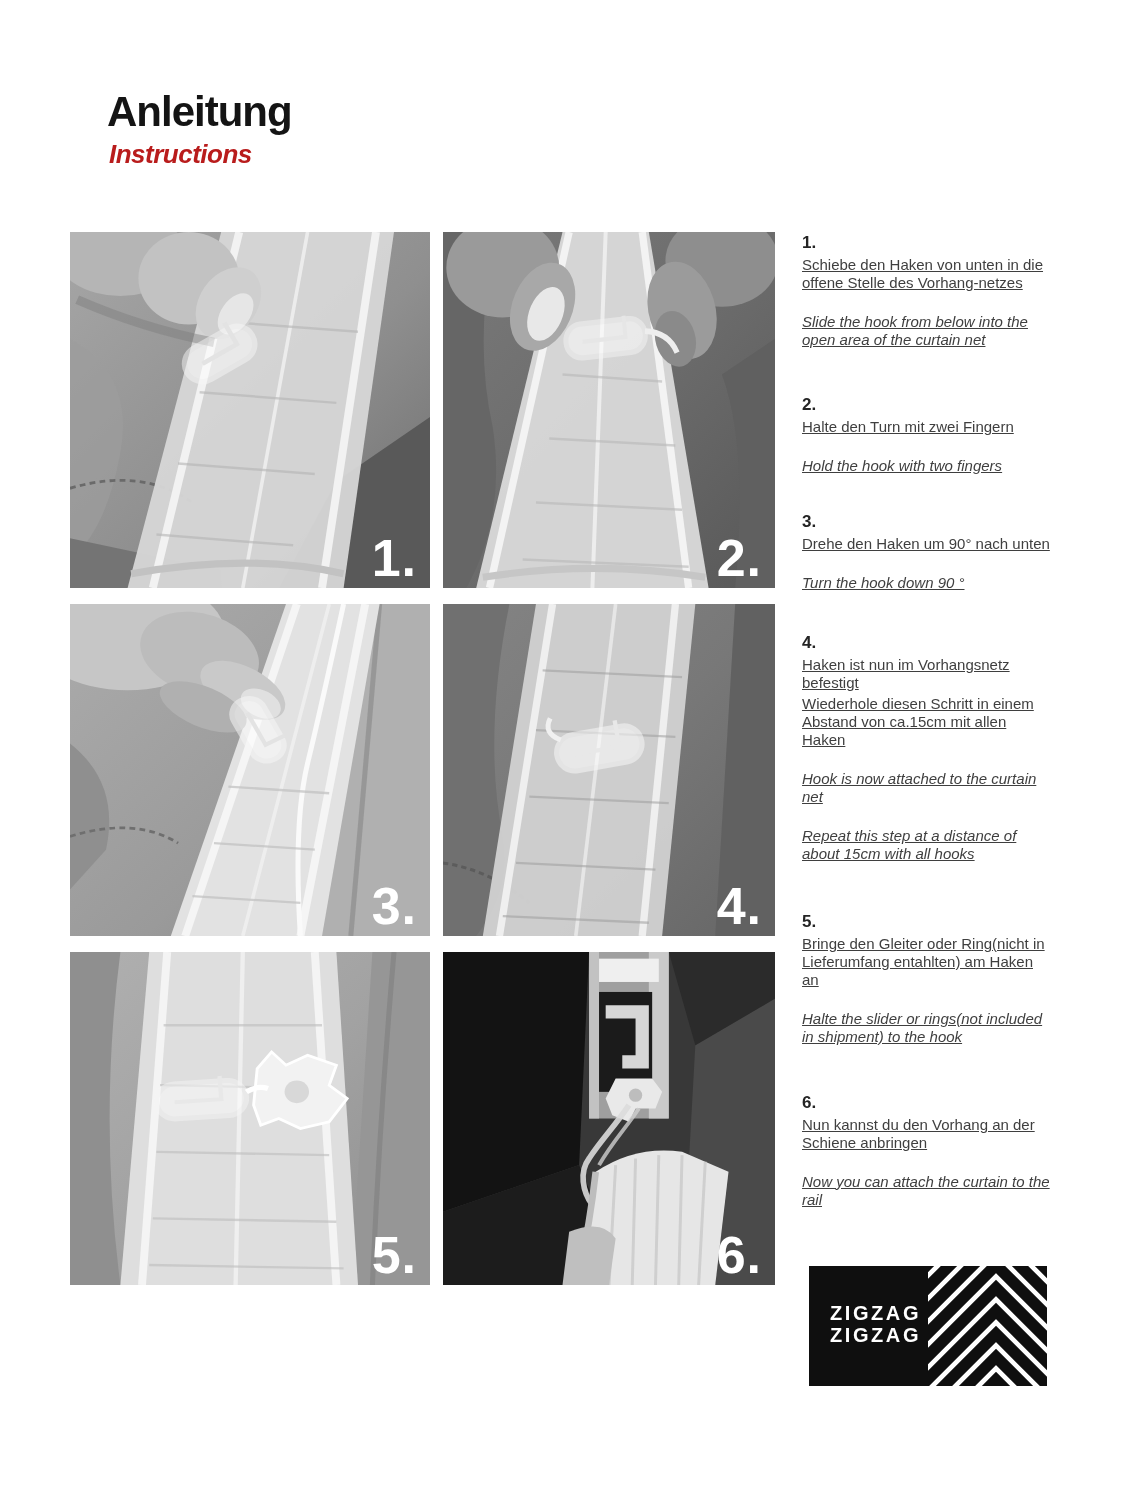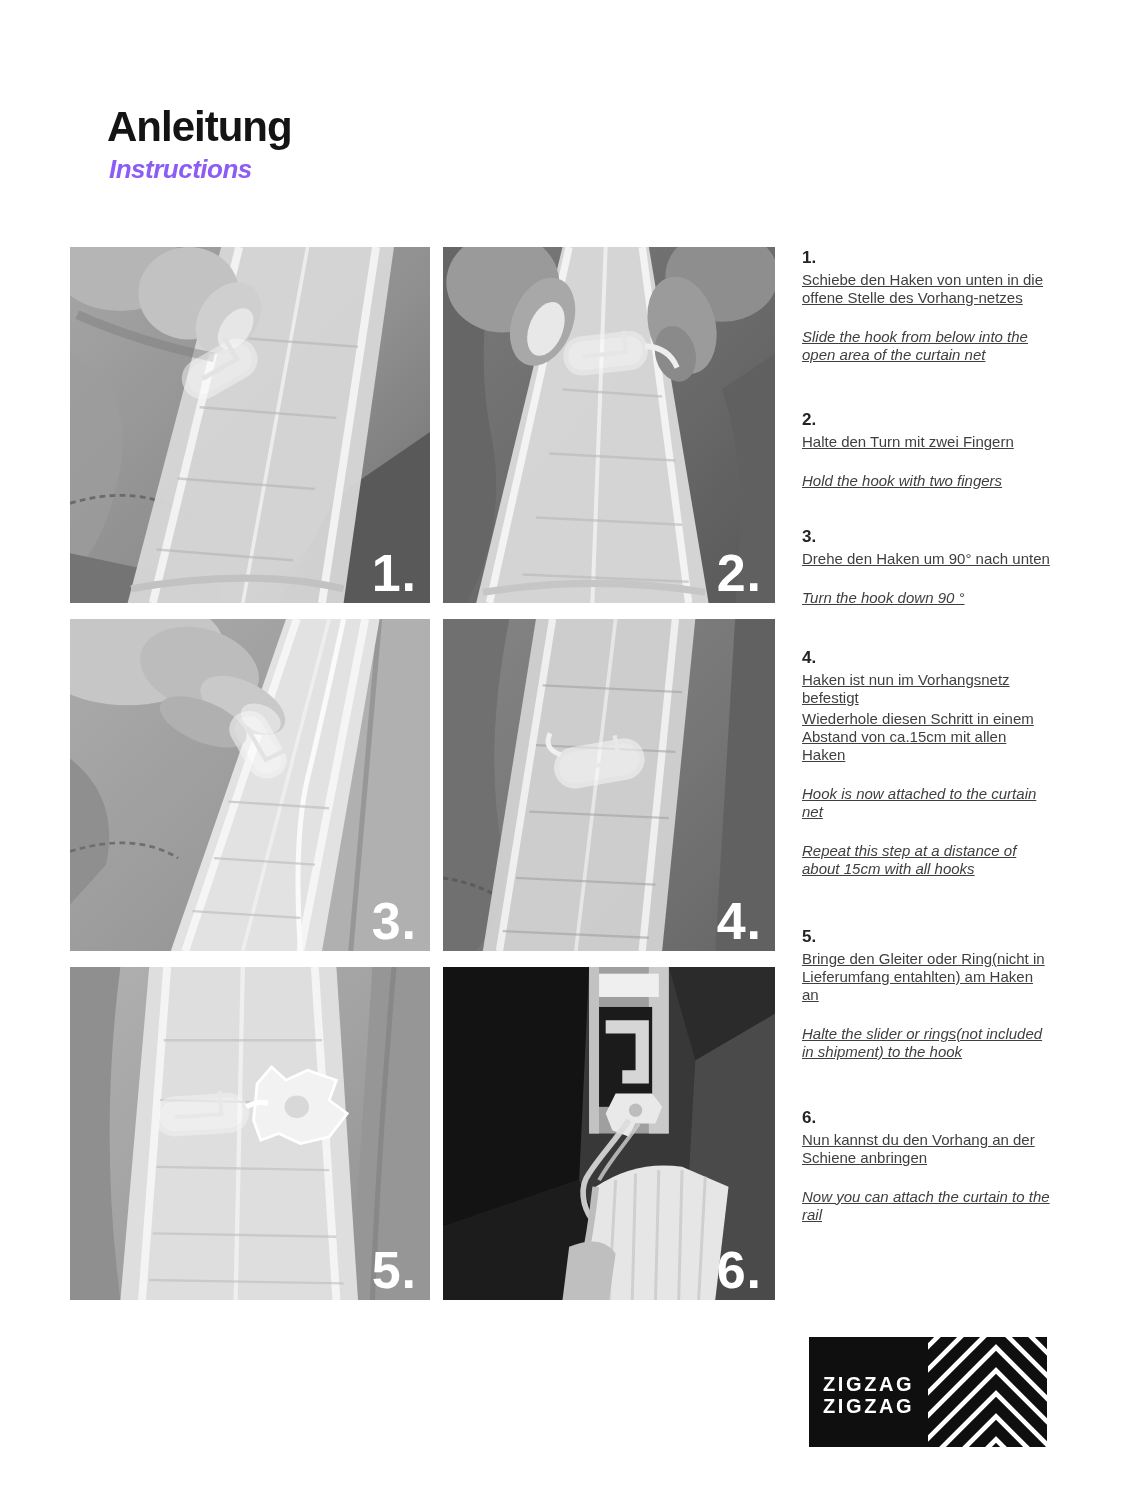--- a/index.html
+++ b/index.html
@@ -2,31 +2,30 @@
 <html><head>
 <meta charset="utf-8">
 <style>
   html,body{margin:0;padding:0;background:#ffffff;}
   .page{
     position:relative;
     width:1125px;height:1432px;
     background:#ffffff;
     font-family:"Liberation Sans",sans-serif;
     overflow:hidden;
-    margin-top:15px;
   }
   
   .title{
     position:absolute;left:107px;top:90px;
     font-size:42px;font-weight:bold;color:#141414;
     letter-spacing:-1px;line-height:1.05;margin:0;
   }
   .subtitle{
     position:absolute;left:109px;top:139px;
-    font-size:26px;font-weight:bold;font-style:italic;color:#8b5cf6;
+    font-size:26px;font-weight:bold;font-style:italic;color:#b91c1c;
     letter-spacing:-0.5px;margin:0;
   }
   
   .photo{position:absolute;overflow:hidden;background:#8f8f8f;}
   .photo svg{position:absolute;left:0;top:0;width:100%;height:100%;display:block;}
   .photo-number{
     position:absolute;right:13px;bottom:4px;
     color:#ffffff;font-weight:bold;font-size:52px;line-height:1;
     letter-spacing:1px;
   }
@@ -39,21 +38,21 @@
   
   .step{position:absolute;left:802px;width:250px;color:#3f3f3f;}
   .step-num{font-size:17px;font-weight:bold;color:#242424;line-height:1.1;}
   .step p{margin:0;font-size:15px;line-height:1.2;text-decoration:underline;}
   .step .de{margin-top:3px;}
   .step p + p{margin-top:21px;}
   .step .en{font-style:italic;}
   #step1{top:234px;} #step2{top:396px;} #step3{top:513px;}
   #step4{top:634px;} #step5{top:913px;} #step6{top:1094px;}
   
-  .logo{position:absolute;left:809px;top:1322px;display:flex;}
+  .logo{position:absolute;left:809px;top:1266px;display:flex;text-align:center;}
   .logo-box{
     width:119px;height:120px;background:#0f0f0f;
     box-sizing:border-box;padding:36px 0 0 14px;
   }
   .logo-box .word{
     color:#ffffff;font-size:20px;font-weight:bold;
     letter-spacing:2.6px;line-height:22px;
   }
   .logo-mark{width:119px;height:120px;}
 </style>

